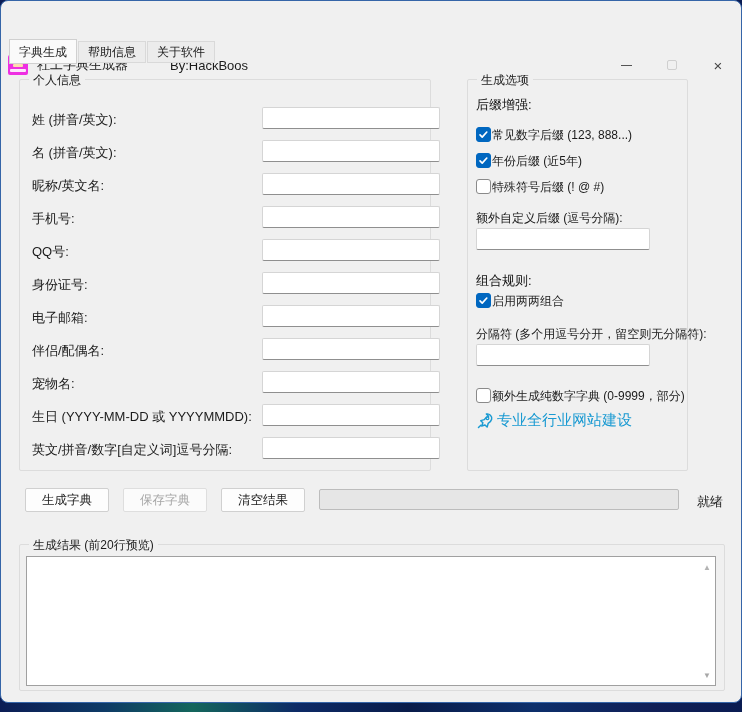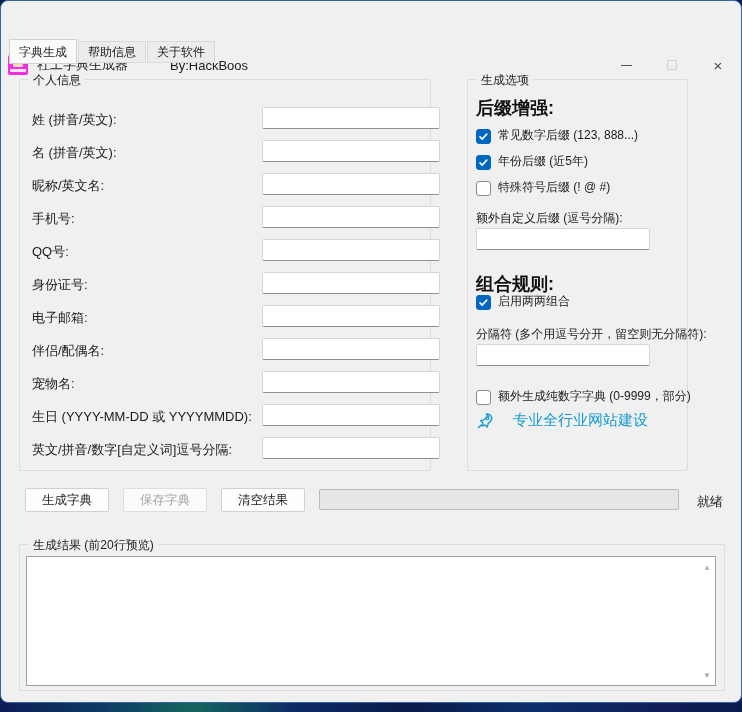--- a/index.html
+++ b/index.html
@@ -45,35 +45,35 @@
   
   .prow { position:absolute; left:12px; right:12px; height:22px; }
   .prow label { position:absolute; left:0; top:4px; font-size:13px; color:#1b1b1b; white-space:nowrap; }
   .field {
     position:absolute; left:230px; top:0; width:178px; height:22px;
     background:#fff; border:1px solid #d5d5d5; border-bottom-color:#8f8f8f; border-radius:2px;
     font-size:12px; padding:0 5px; outline:none; font-family:inherit;
   }
   
   .opt-item { position:absolute; left:8px; white-space:nowrap; }
-  .sect-title { font-size:18px; font-weight:bold; color:#111; }
-  .cbrow { display:flex; align-items:flex-end; gap:7px; }
+  .sect-title { font-size:13px; font-weight:normal; color:#111; }
+  .cbrow { display:flex; align-items:flex-start; gap:1px; }
   .cb {
     width:15px; height:15px; border:1px solid #8a8a8a; border-radius:3px; background:#fff;
     display:flex; align-items:center; justify-content:center; flex:0 0 auto;
   }
   .cb svg { display:none; }
   .cb.checked { background:#0067c0; border-color:#0067c0; }
   .cb.checked svg { display:block; }
   .cblabel { font-size:12px; color:#1b1b1b; }
   .opt-label { font-size:12px; color:#1b1b1b; }
   .opt-field { position:static; width:174px; }
   .opt-input-wrap { position:absolute; left:8px; }
   .opt-input-wrap .field { position:static; display:block; }
-  .promo { display:flex; align-items:center; gap:19px; font-size:15px; color:#1a9ad2; cursor:pointer; }
+  .promo { display:flex; align-items:center; gap:3px; font-size:15px; color:#1a9ad2; cursor:pointer; }
   
   .btn {
     position:absolute; top:487px; width:84px; height:24px;
     background:#fdfdfd; border:1px solid #d0d0d0; border-radius:2px;
     font-size:12.5px; color:#1b1b1b; font-family:inherit; cursor:pointer;
   }
   .btn.disabled { color:#a6a6a6; border-color:#dedede; background:#fbfbfb; }
   .progressbar {
     position:absolute; left:318px; top:488px; width:360px; height:21px;
     background:#e6e6e6; border:1px solid #bcbcbc; border-radius:2px; overflow:hidden;

